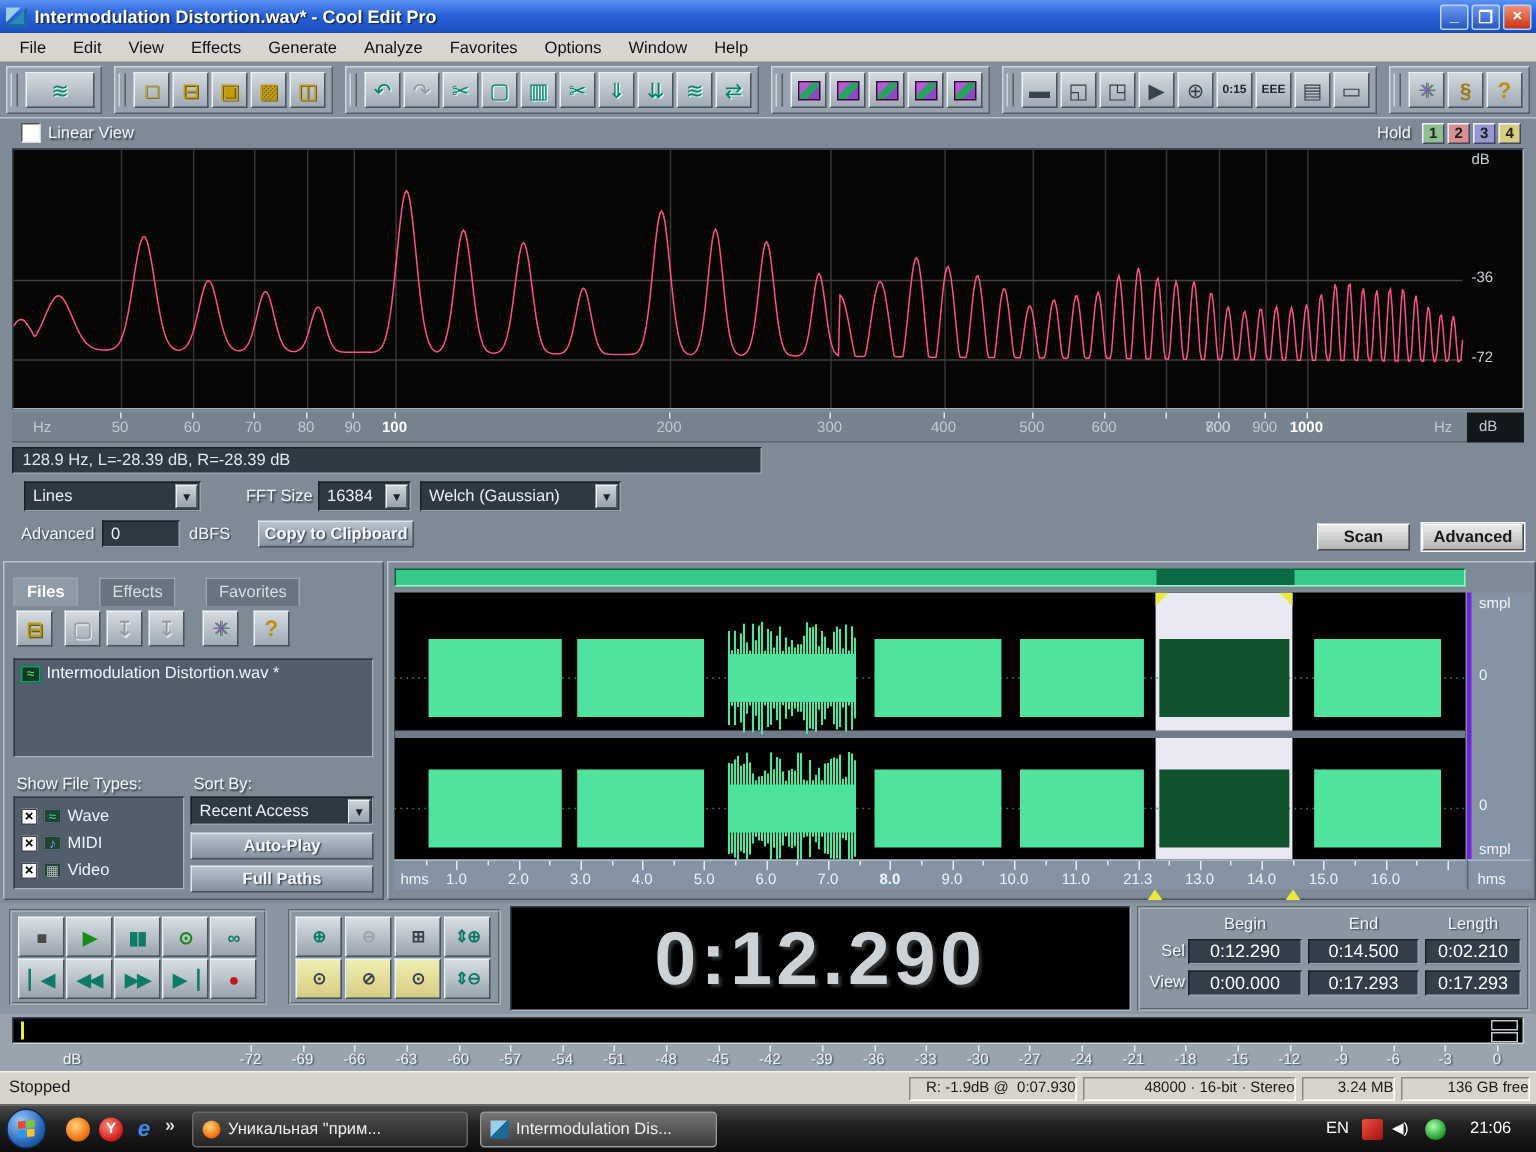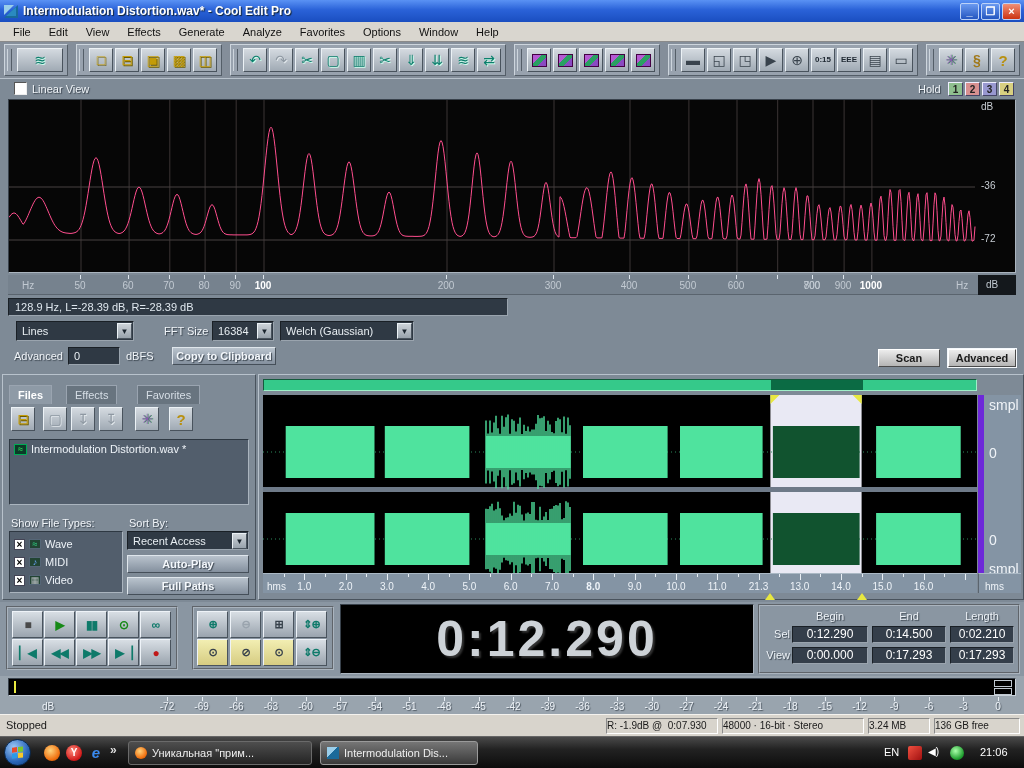--- a/index.html
+++ b/index.html
@@ -98,21 +98,21 @@
   .ticon{width:12px;height:10px;font-size:9px;line-height:9px;text-align:center;background:#243;border:1px solid #567;flex:0 0 auto;}
 
   
   .wavepanel{position:absolute;top:374px;left:258px;width:766px;height:226px;background:#7e8a96;
     border:1px solid;border-color:#b8c2cc #49535d #49535d #b8c2cc;}
   .overview{position:absolute;top:4px;left:4px;width:714px;height:12px;background:#35c98a;
     border:1px solid;border-color:#145a3c #9fefc8 #9fefc8 #145a3c;}
   .ov-sel{position:absolute;top:0;height:10px;background:#0b6b44;}
   .wavedisp{position:absolute;top:20px;left:4px;width:714px;height:178px;background:#000;}
   .ruler{position:absolute;top:20px;left:719px;width:43px;height:178px;background:#8494a4;
-    border-left:6px solid #6d28d9;font-size:14px;color:#f0f4f8;}
+    border-left:3px solid #6d28d9;font-size:10px;color:#f0f4f8;}
   .rlab{position:absolute;left:5px;}
   .timeline{position:absolute;top:198px;left:4px;width:714px;height:20px;background:#8494a4;border-top:1px solid #aab8c4;}
   .tl-corner{position:absolute;top:198px;left:719px;width:43px;height:20px;background:#8494a4;
     border-top:1px solid #aab8c4;border-left:1px solid #5a646e;}
   .ttick{position:absolute;top:0;width:1px;background:#e8eef4;}
   .tlab{position:absolute;top:7px;font-size:10px;color:#eef3f8;transform:translateX(-50%);}
   .hmslab{position:absolute;top:7px;font-size:10px;color:#eef3f8;}
   .handle{position:absolute;width:0;height:0;border-left:5px solid transparent;border-right:5px solid transparent;
     border-bottom:7px solid #e8e840;}
 
@@ -138,21 +138,21 @@
   .meterbar{position:absolute;top:2px;left:8px;width:1008px;height:18px;background:#000;
     border:1px solid;border-color:#39424c #c8d0d8 #c8d0d8 #39424c;}
   .m-tick{position:absolute;top:21px;width:1px;height:4px;background:#e8eef4;}
   .m-lab{position:absolute;top:25px;font-size:10px;color:#eef3f8;text-shadow:1px 1px 1px #4a545e;transform:translateX(-50%);}
   .cliprect{position:absolute;right:3px;width:18px;height:7px;border:1px solid #c0c8d0;background:#000;}
 
   
   .statusbar{position:absolute;top:714px;left:0;width:1024px;height:22px;background:#d8d4cc;border-top:1px solid #f4f2ee;}
   .st-left{position:absolute;left:6px;top:4px;font-size:11px;color:#1a1a1a;}
   .st-cell{position:absolute;top:3px;height:16px;border:1px solid;border-color:#8a8a8a #fff #fff #8a8a8a;
-    font-size:10px;color:#1a1a1a;text-align:left;line-height:14px;white-space:pre;}
+    font-size:10px;color:#1a1a1a;text-align:right;line-height:14px;white-space:pre;}
 
   
   .taskbar{position:absolute;top:736px;left:0;width:1024px;height:32px;
     background:linear-gradient(180deg,#4a4a4a 0%,#222 40%,#0c0c0c 100%);border-top:1px solid #666;}
   .orb{position:absolute;top:2px;left:4px;width:27px;height:27px;border-radius:50%;
     background:radial-gradient(circle at 35% 30%,#9cc8f8,#2a66b8 60%,#103a70);border:1px solid #0a2a50;
     display:flex;align-items:center;justify-content:center;}
   .flag{width:12px;height:12px;display:grid;grid-template-columns:5px 5px;grid-template-rows:5px 5px;gap:1px;transform:skewY(-6deg);}
   .flag i{display:block;}
   .qicon{position:absolute;top:8px;width:16px;height:16px;border-radius:50%;}

